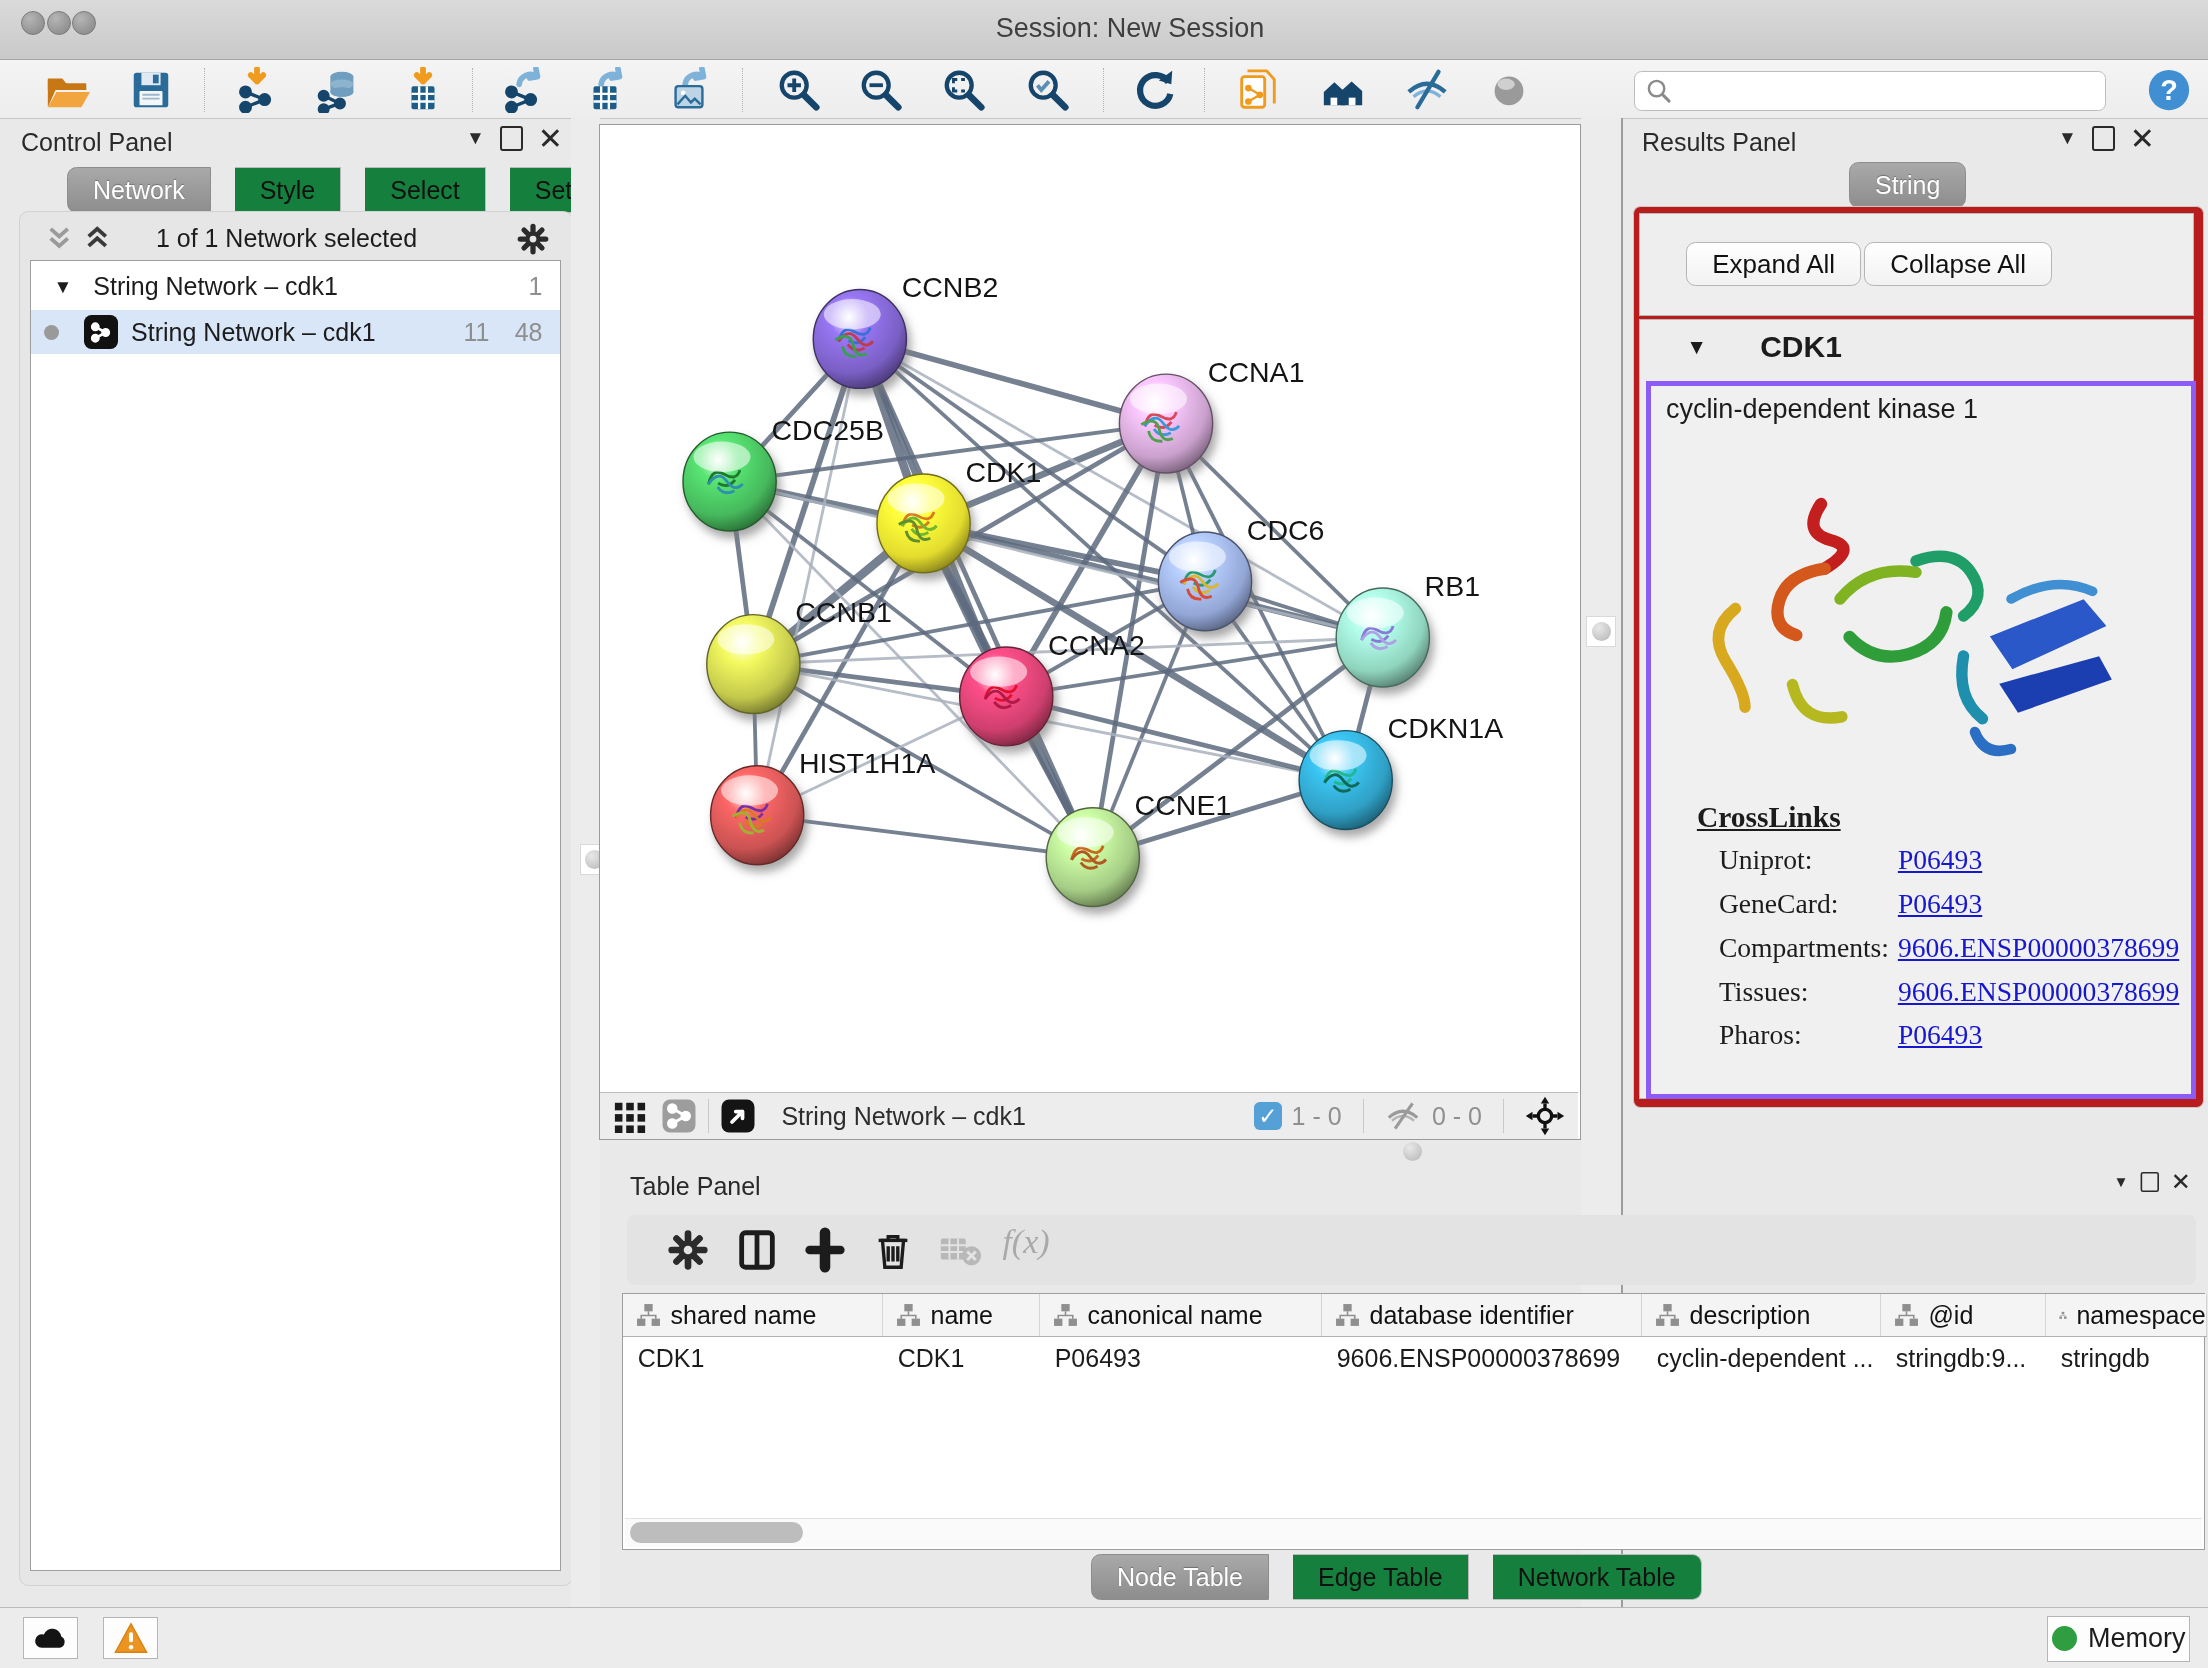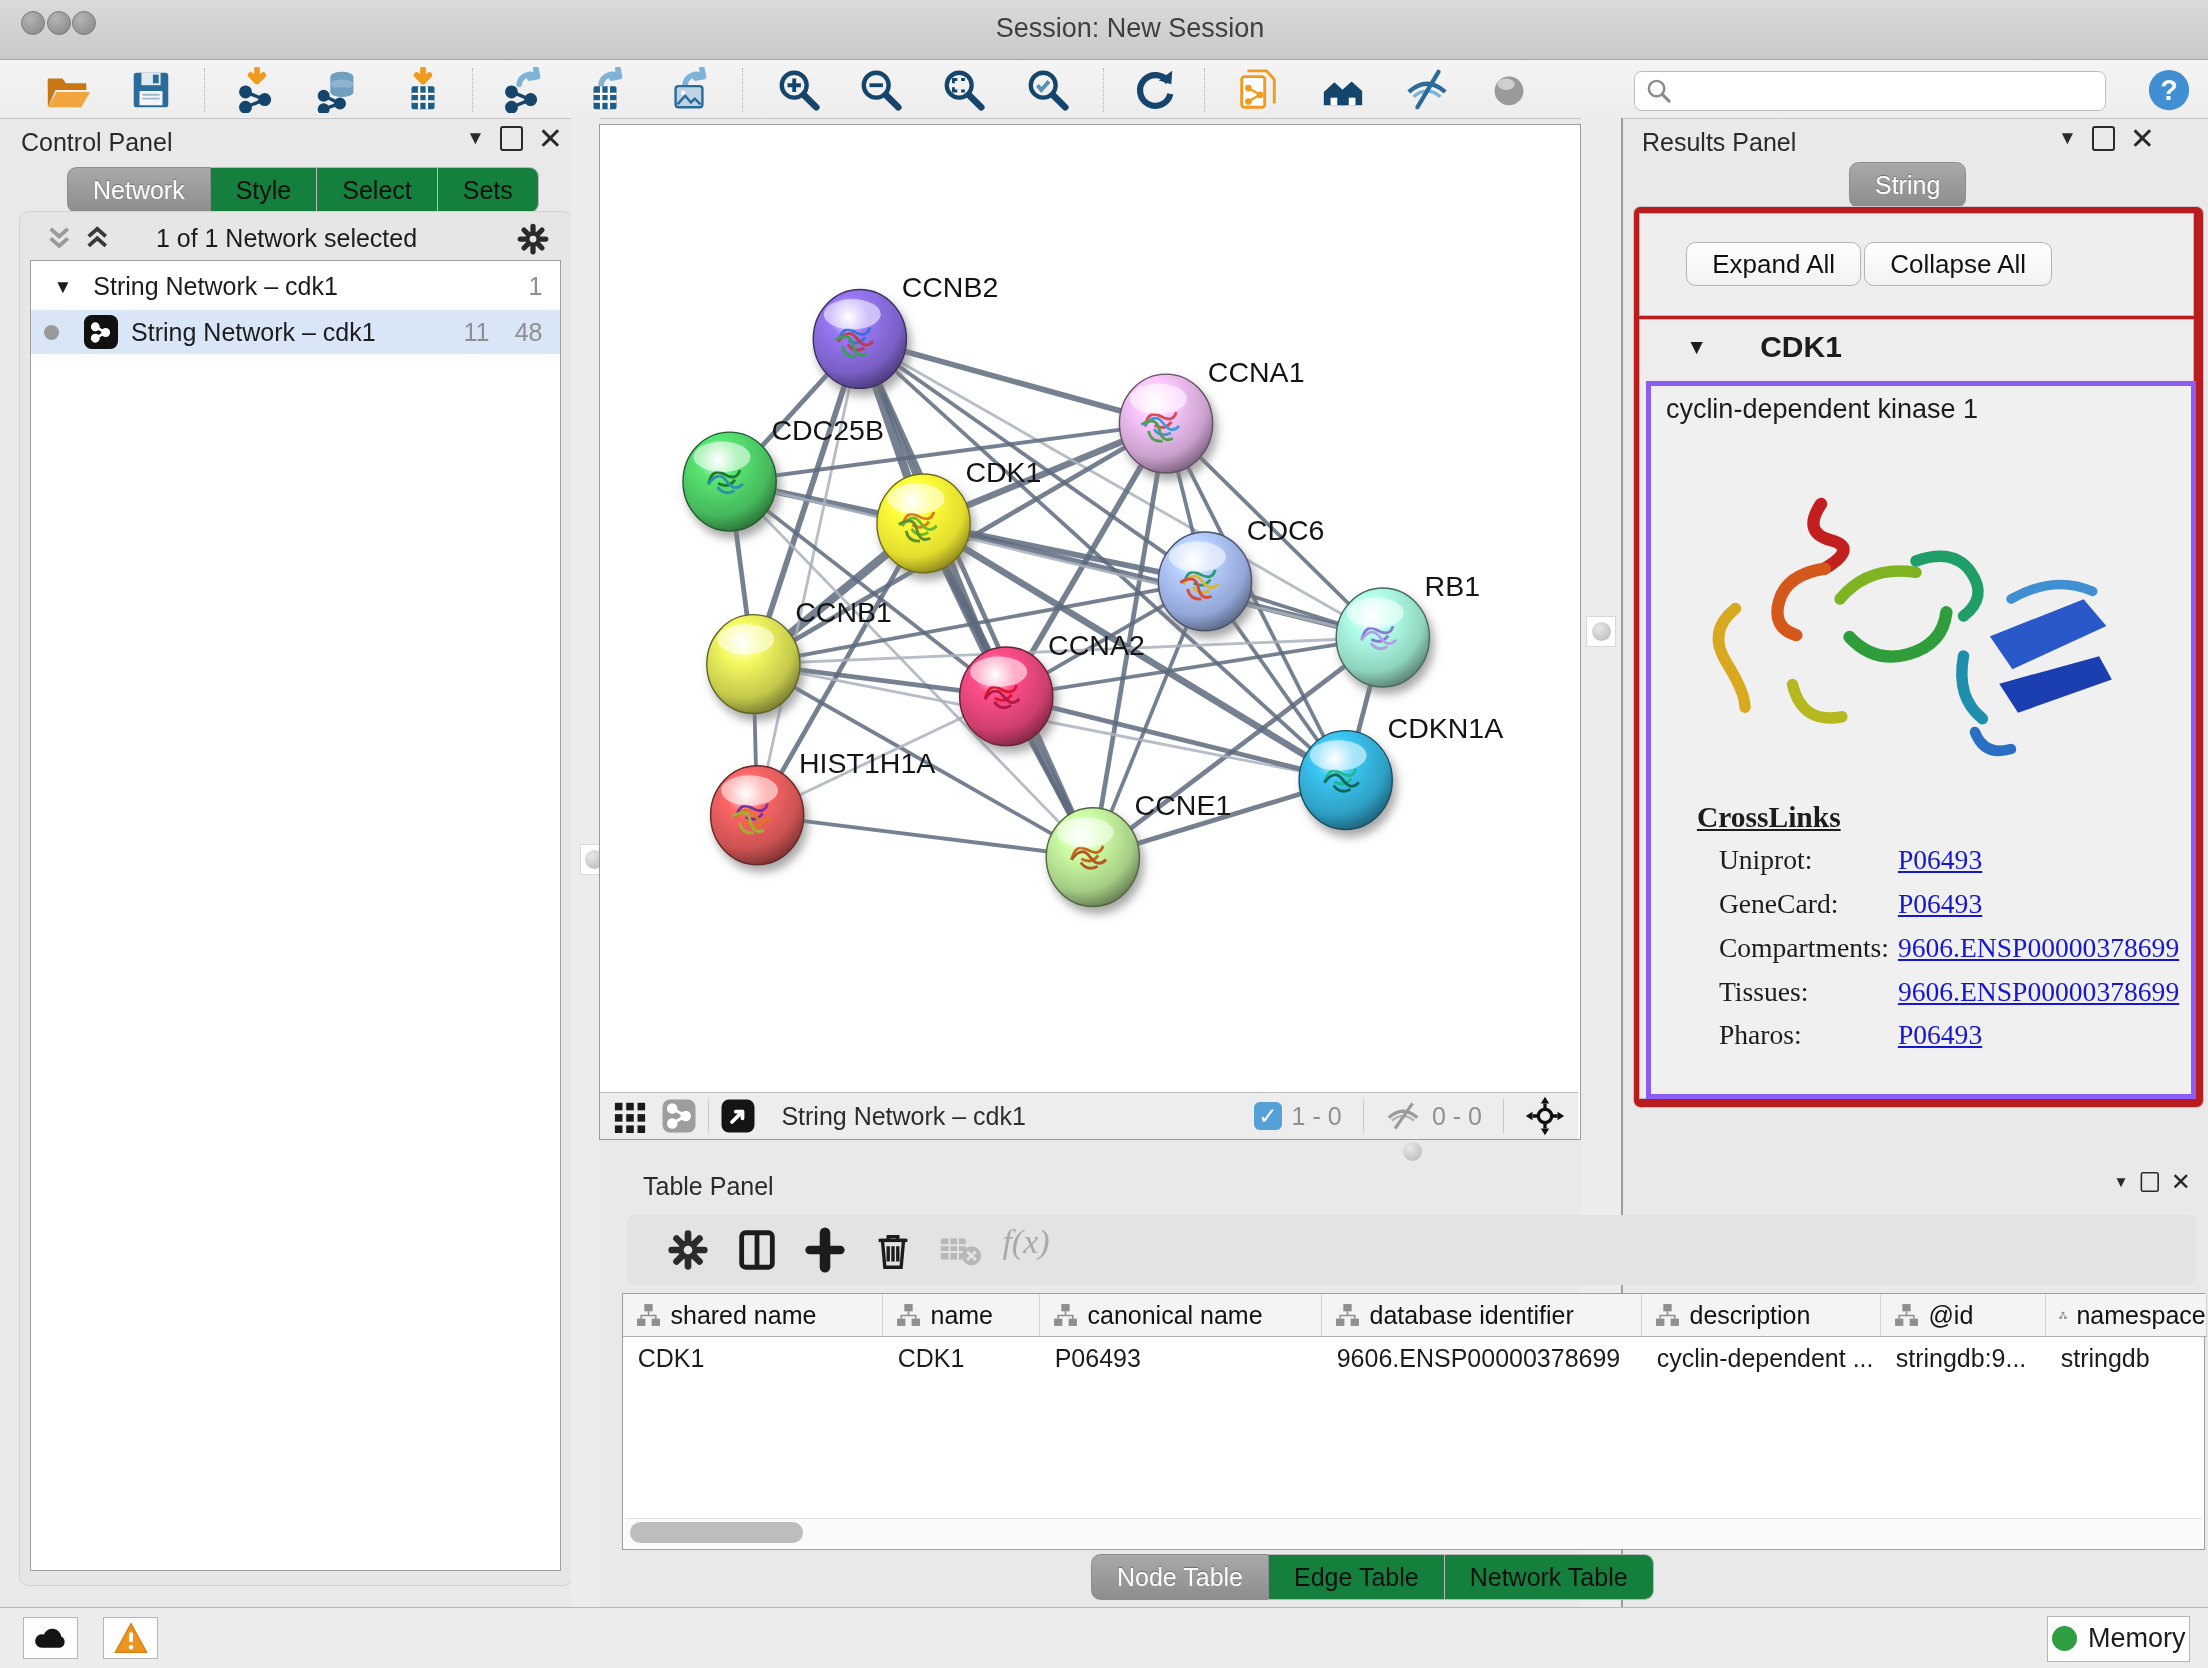--- a/index.html
+++ b/index.html
@@ -27,21 +27,21 @@
   .searchbox{position:absolute;left:1634px;top:10.5px;width:472px;height:40px;background:#fff;
     border:1px solid #bdbdbd;border-radius:7.6px;display:flex;align-items:center;padding:0 9.5px;box-sizing:border-box;}
   .searchbox input{border:none;outline:none;flex:1;font-size:23px;font-family:inherit;background:transparent;}
   
   .panel-title{font-size:25px;color:#2a2a2a;}
   .panel-ctrl{position:absolute;display:flex;gap:15px;align-items:center;color:#2a2a2a;}
   .pc-tri{font-size:19px;}
   .pc-box{width:19px;height:21px;border:2.9px solid #2a2a2a;border-radius:2.9px;}
   .pc-x{font-size:30px;font-weight:bold;line-height:21px;}
   
-  .seg-tabs{position:absolute;display:flex;}
+  .seg-tabs{position:absolute;display:flex;gap:24px;}
   .seg{height:44px;line-height:44px;padding:0 25px;background:#15803d;border:1px solid #b9b9b9;
     border-left-width:0;color:#111;font-size:25px;text-align:center;}
   .seg:first-child{border-left-width:1px;border-radius:9.5px 0 0 9.5px;}
   .seg:last-child{border-radius:0 9.5px 9.5px 0;}
   .seg.sel{background:linear-gradient(#a9a9a9,#8d8d8d);color:#fff;text-shadow:0 -1px 1px #6e6e6e;border-color:#8d8d8d;}
   .seg-tabs.single .seg{border-radius:9.5px;}
   
   .cp-container{left:19px;top:211px;width:552px;height:1370px;background:#e6e6e6;
     border:1px solid #d2d2d2;border-radius:9.5px;}
   .cp-header{position:absolute;left:0;top:5.7px;width:100%;height:40px;}
@@ -692,21 +692,21 @@
      <span>Pharos:</span>
      <a href="#">P06493</a>
    </div>
           </div>
       </div>
     </div>
   </div>
 </div>
 
 <div class="abs tp">
-  <div class="panel-title abs" style="left:28px;top:7.6px;">Table Panel</div>
+  <div class="panel-title abs" style="left:15px;top:7.6px;">Table Panel</div>
   <div class="panel-ctrl" style="right:17px;top:7.6px;transform:scale(.8);transform-origin:right top;">
     <span class="pc-tri">▼</span>
     <span class="pc-box"></span>
     <span class="pc-x">✕</span>
   </div>
 
   <div class="tp-toolbar">
     <span class="ic" style="left:38px">
       <svg viewBox="0 0 48 48">
           <g stroke="#2b2b2b" stroke-width="7" stroke-linecap="round">

